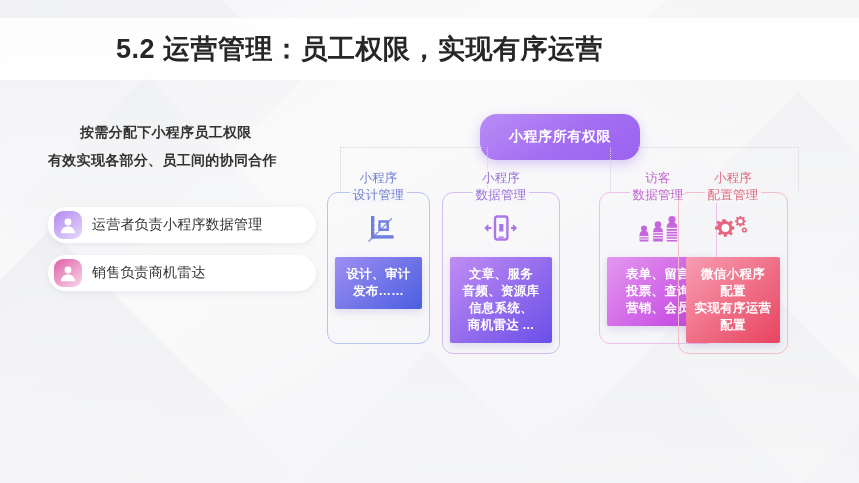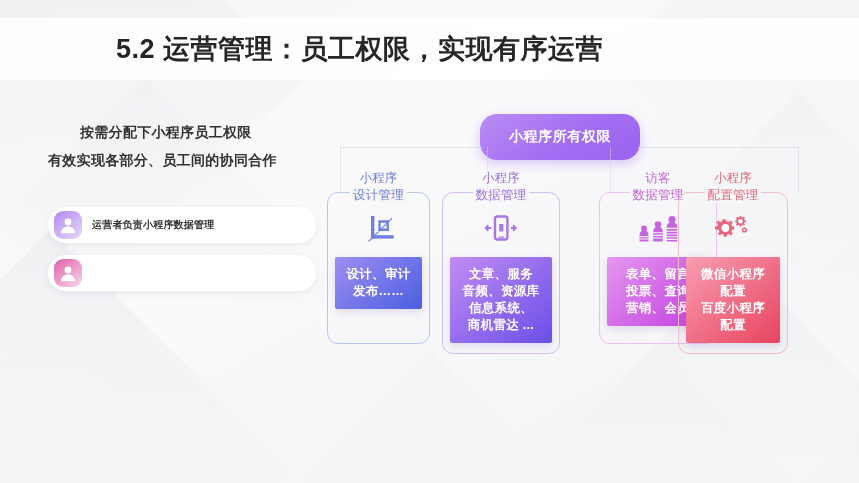--- a/index.html
+++ b/index.html
@@ -99,21 +99,21 @@
     padding-left:6px;
   }
   .role-item .avatar {
     width:28px; height:28px; border-radius:9px;
     flex:0 0 28px;
     display:flex; align-items:center; justify-content:center;
     margin-right:10px;
   }
   .avatar svg { width:20px; height:20px; display:block; }
   .role-label {
-    font-size:10px; color:#333; font-weight:700; white-space:nowrap;
+    font-size:14px; color:#333; font-weight:400; white-space:nowrap;
     letter-spacing:.2px;
   }
 
   
   #diagram { position:absolute; left:325px; top:105px; width:510px; height:270px; }
 
   #perm-pill {
     position:absolute; left:155px; top:9px;
     width:160px; height:46px;
     border-radius:17px;
@@ -210,20 +210,21 @@
         </div>
         <span class="role-label">运营者负责小程序数据管理</span>
       </div>
       <div class="role-item">
         <div class="avatar" style="background: linear-gradient(140deg, rgb(224, 95, 168) 0%, rgb(248, 216, 234) 100%);">
           <svg viewBox="0 0 24 24" aria-hidden="true">
             <circle cx="12" cy="8.4" r="4.1" fill="#ffffff"></circle>
             <path d="M3.6 22c0-4.9 3.8-8.1 8.4-8.1s8.4 3.2 8.4 8.1z" fill="#ffffff"></path>
           </svg>
         </div>
+        <span class="role-label">销售负责商机雷达</span>
       </div>
     </div>
 
   <div id="diagram">
 
     <div id="perm-pill">
       <span>小程序所有权限</span>
     </div>
 
     <div class="conn-h left"></div>
@@ -308,21 +309,21 @@
                   <path d="M28.5 5.2l1.3.4 1-.9 1.2 1.2-.9 1 .4 1.3 1.3.2v1.7l-1.3.2-.4 1.3.9 1-1.2 1.2-1-.9-1.3.4-.2 1.3h-1.7l-.2-1.3-1.3-.4-1 .9-1.2-1.2.9-1-.4-1.3-1.3-.2V8.4l1.3-.2.4-1.3-.9-1 1.2-1.2 1 .9 1.3-.4.2-1.3h1.7z"></path>
                   <circle cx="27.4" cy="9.3" r="2.3" fill="#ffffff"></circle>
                   <circle cx="31.4" cy="18" r="2.6"></circle>
                   <circle cx="31.4" cy="18" r="1.1" fill="#ffffff"></circle>
                 </g>
               </svg>
             </div>
             <div class="col-body" style="background: linear-gradient(138deg, rgb(247, 157, 178) 0%, rgb(232, 68, 95) 100%);">
               <span class="b-line">微信小程序</span>
               <span class="b-line">配置</span>
-              <span class="b-line">百度小程序</span>
+              <span class="b-line">实现有序运营</span>
               <span class="b-line">配置</span>
             </div>
           </div>
         </div>
       </div>
   </div>
 
 </div>
 
 </body></html>

